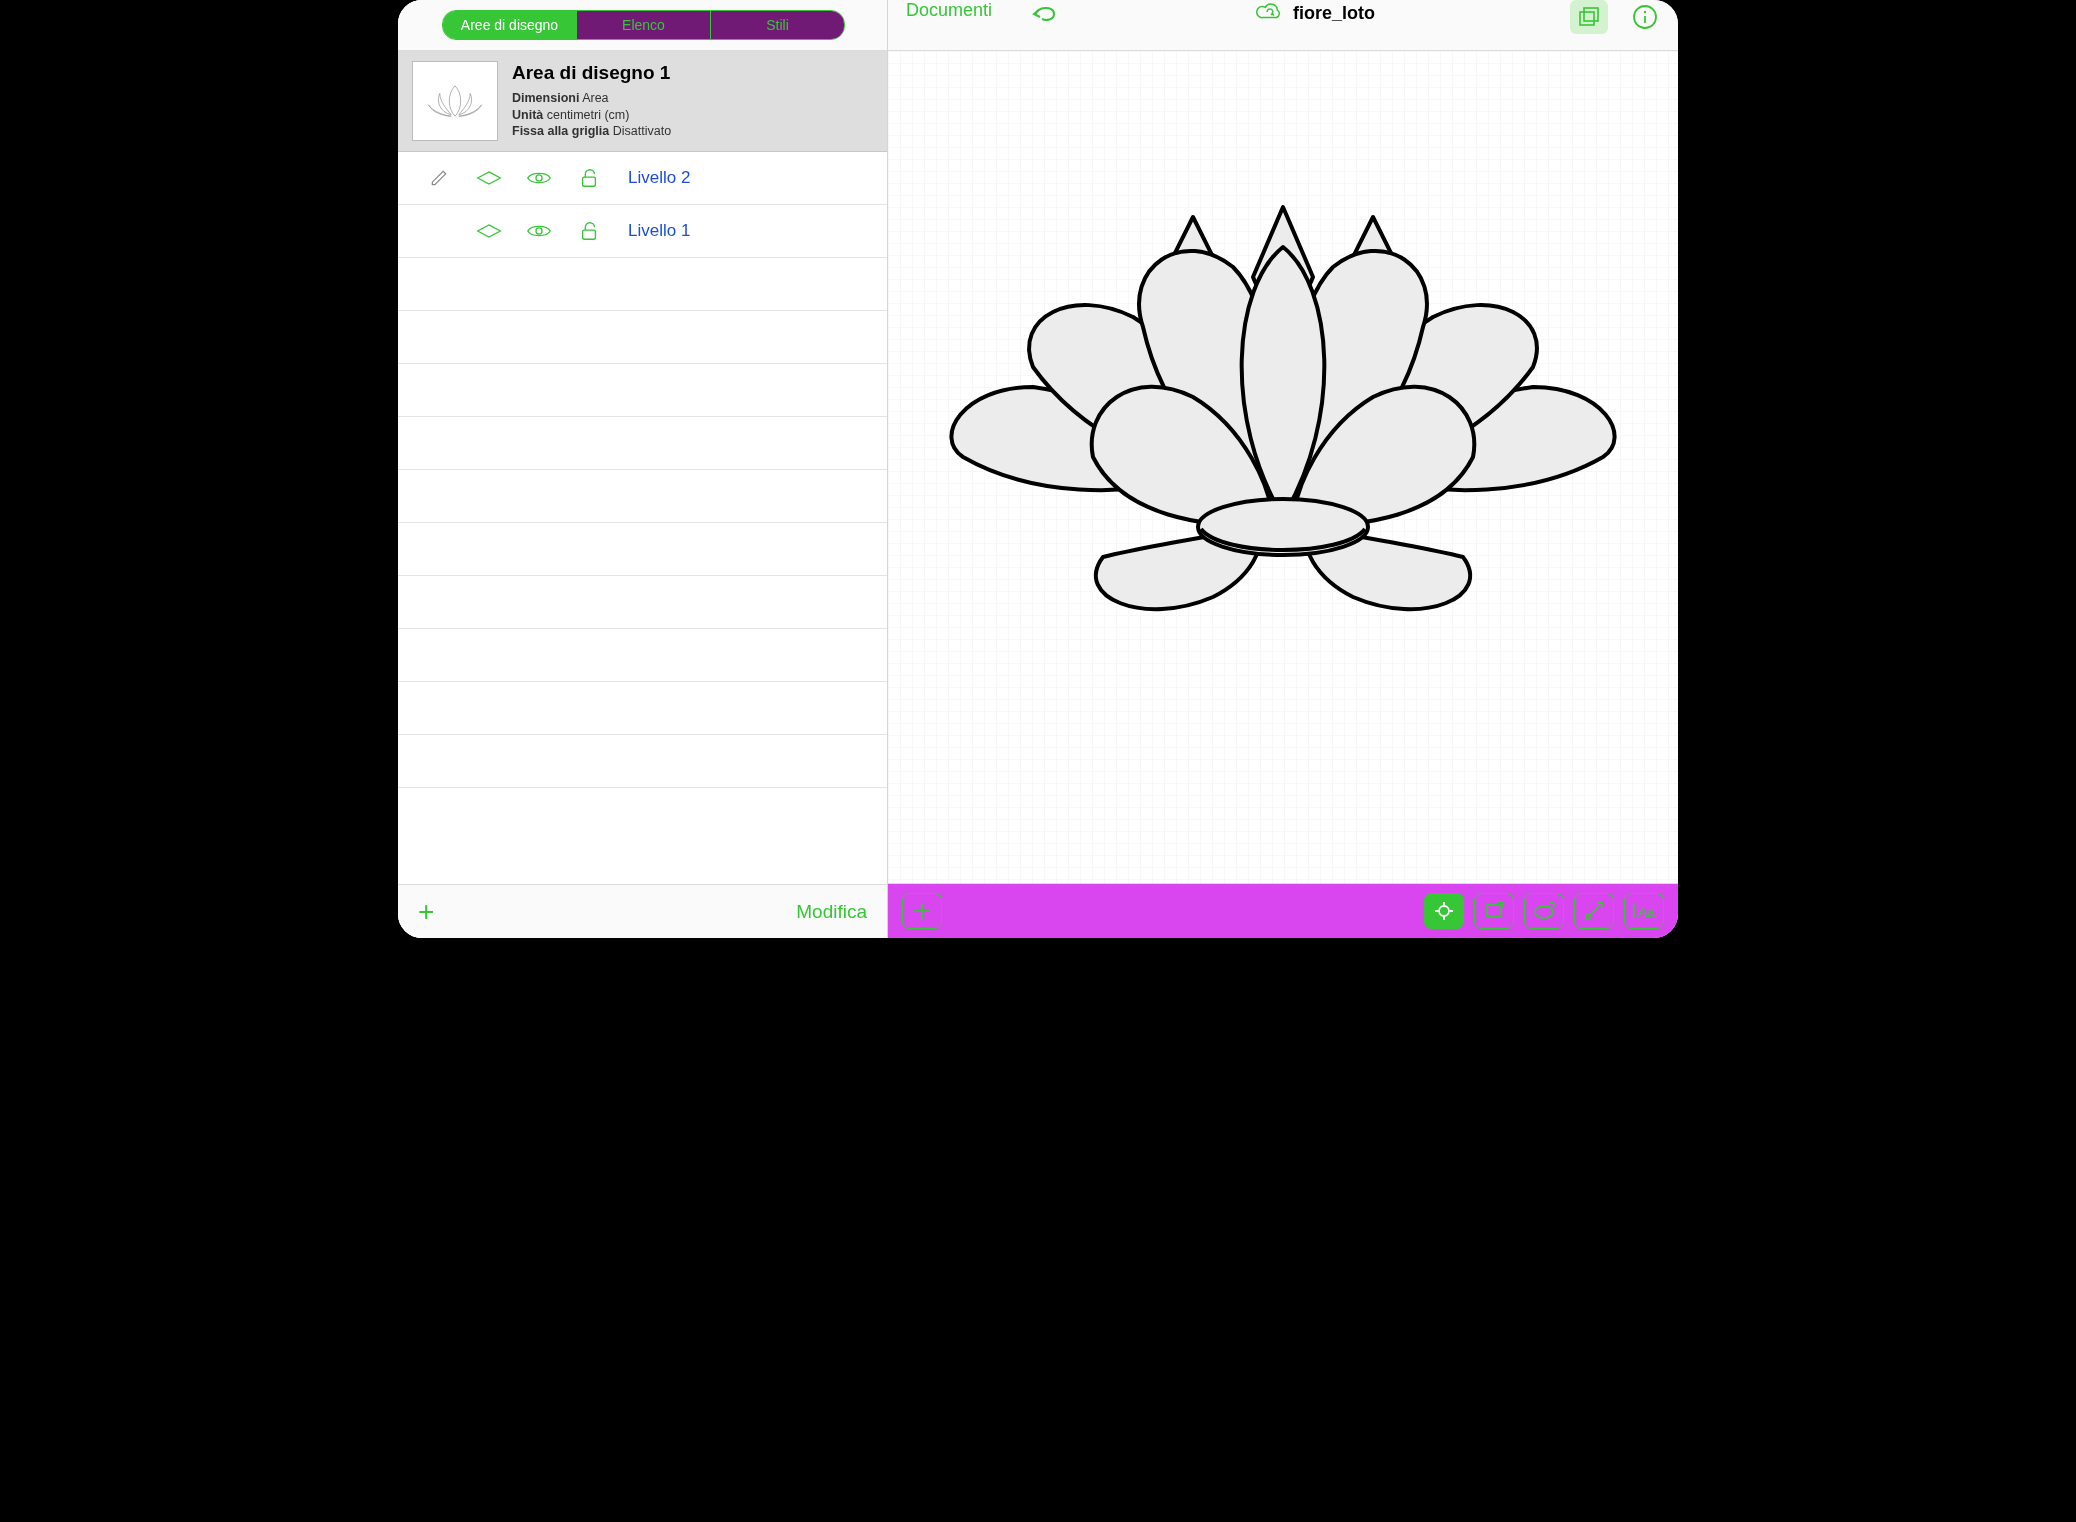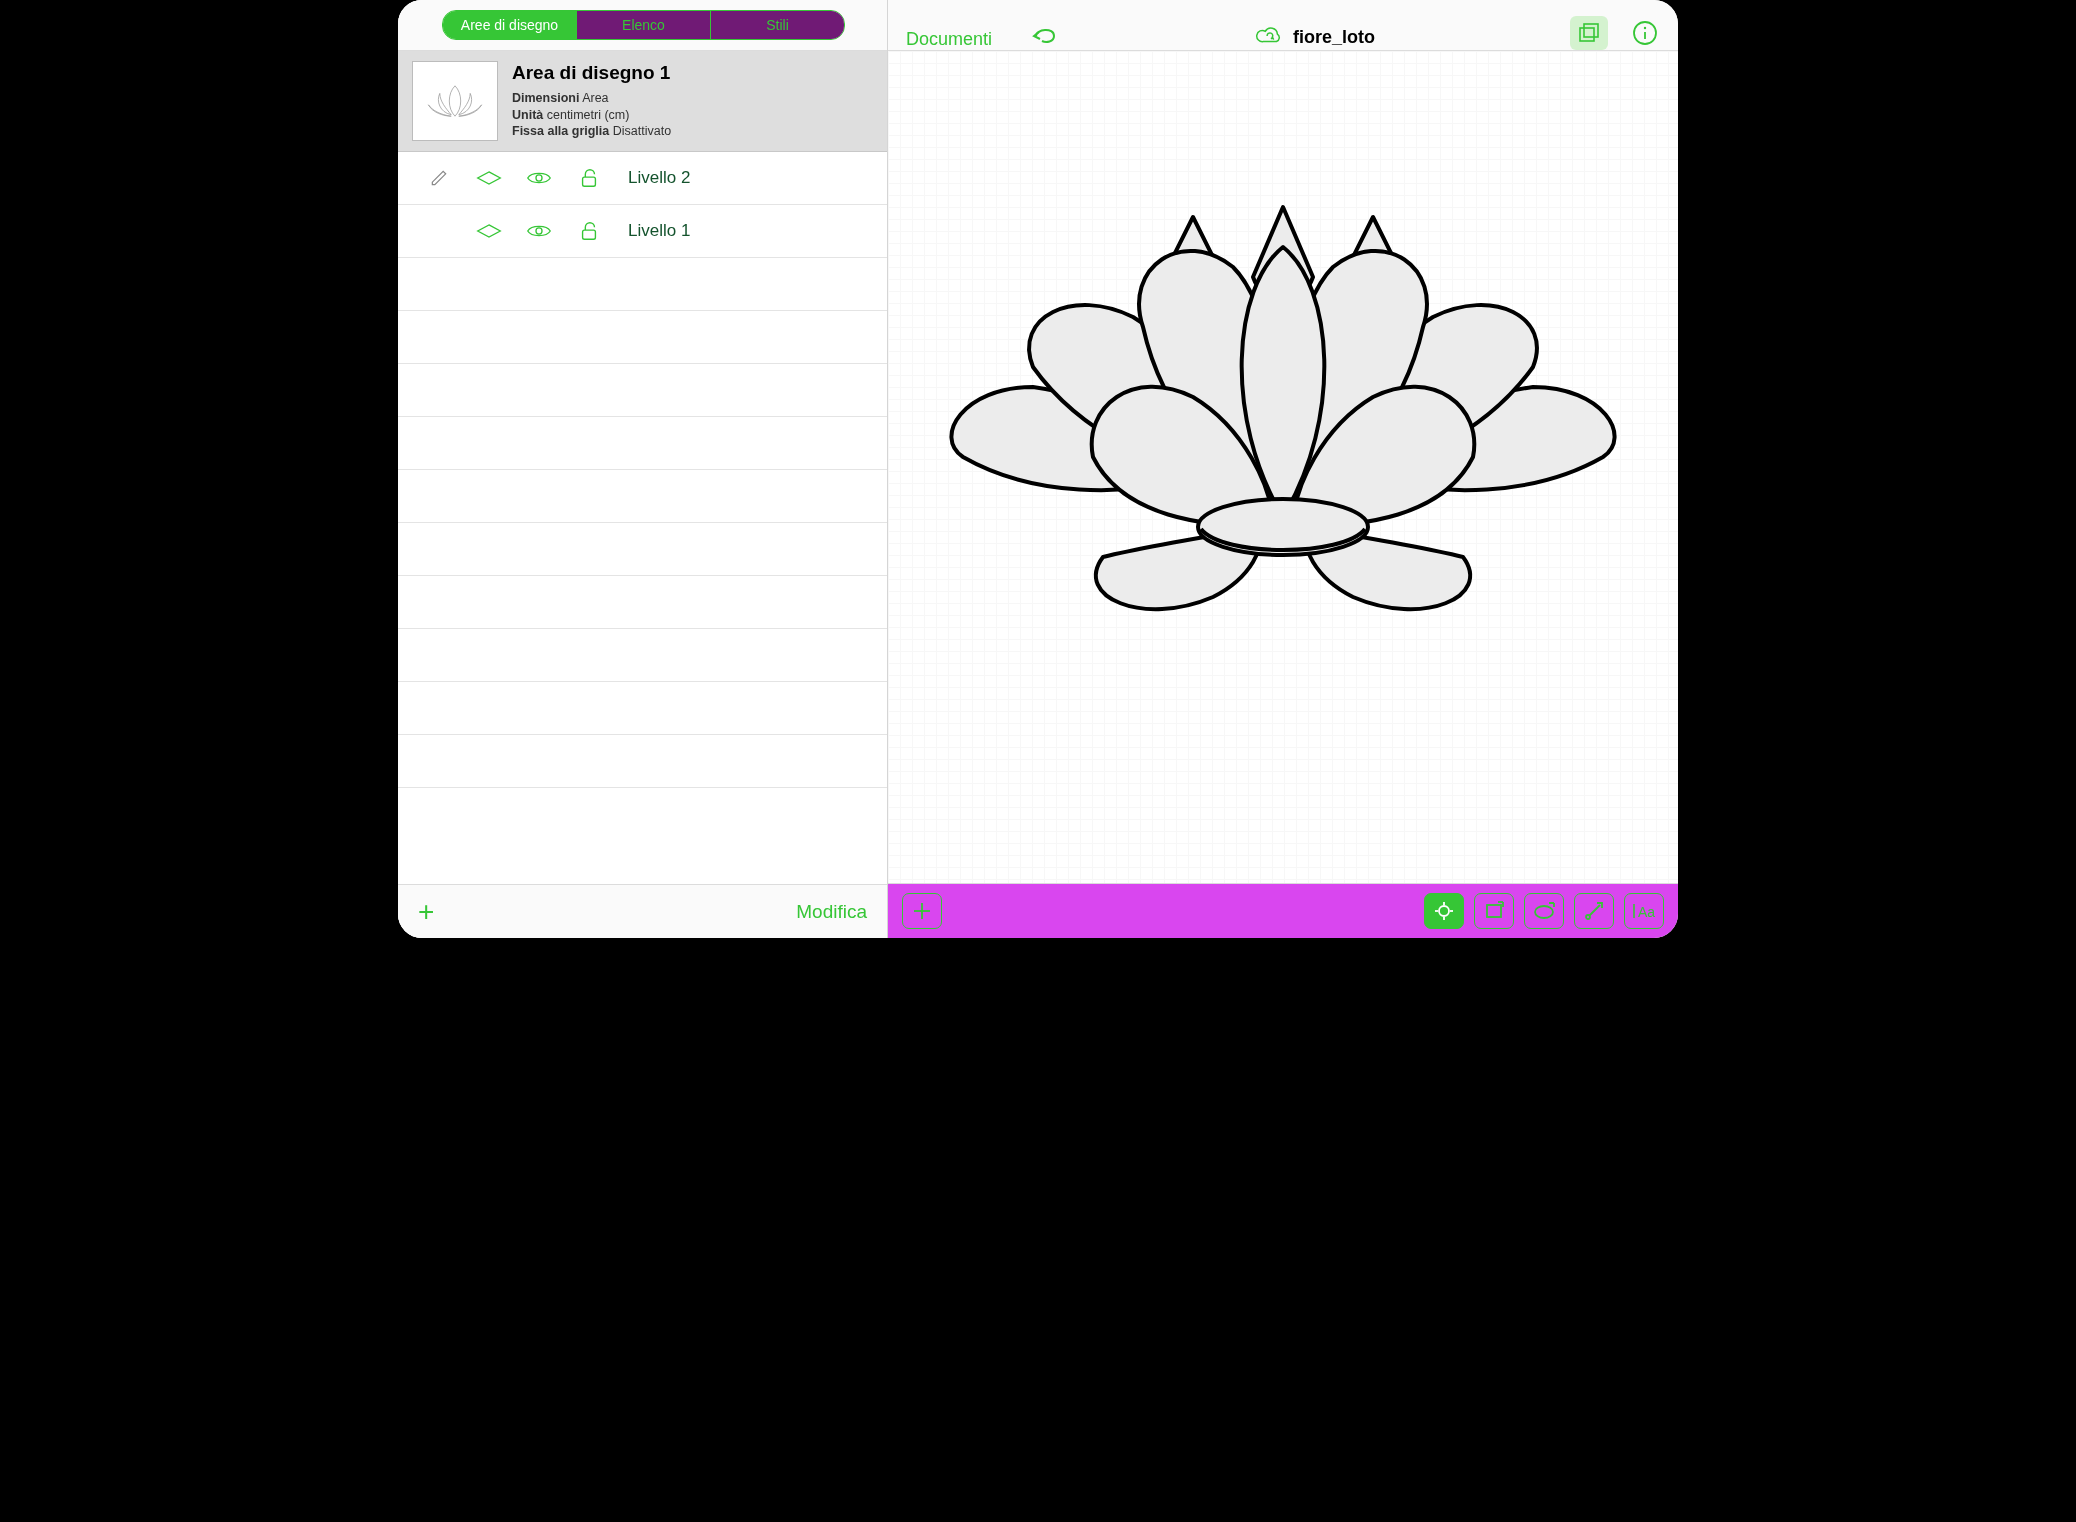--- a/index.html
+++ b/index.html
@@ -77,21 +77,21 @@
     display: flex;
     align-items: center;
     height: 53px;
     border-bottom: 1px solid #e4e4e4;
     padding-left: 26px;
     gap: 20px;
   }
   .layer-row.empty { }
   .layer-row .cell { width: 30px; display: flex; justify-content: center; }
   .layer-row .pencil-slot { width: 30px; }
-  .layer-row .name { font-size: 17px; color: #14532d; margin-left: 4px; }
+  .layer-row .name { font-size: 17px; color: #1d4ed8; margin-left: 4px; }
   .ico { stroke: #36c636; fill: none; stroke-width: 1.5; }
 
   .sidebar-bottom {
     height: 54px;
     border-top: 1px solid #dcdcdc;
     background: #fafafa;
     display: flex;
     align-items: center;
     justify-content: space-between;
     padding: 0 20px;
@@ -103,21 +103,21 @@
   .main {
     flex: 1;
     display: flex;
     flex-direction: column;
   }
   .topbar {
     height: 51px;
     background: #fafafa;
     border-bottom: 1px solid #dcdcdc;
     display: flex;
-    align-items: flex-end;
+    align-items: flex-start;
     padding: 0 14px;
     gap: 10px;
   }
   .topbar .docs { color: #36c636; font-size: 18px; cursor: pointer; margin-left: 4px; }
   .topbar .undo { margin-left: 28px; cursor: pointer; }
   .topbar .center { flex: 1; display: flex; align-items: center; justify-content: center; gap: 10px; }
   .topbar .filename { font-size: 18px; font-weight: 700; color: #000; }
   .topbar .right { display: flex; align-items: center; gap: 18px; }
   .square-btn {
     width: 38px; height: 34px;

